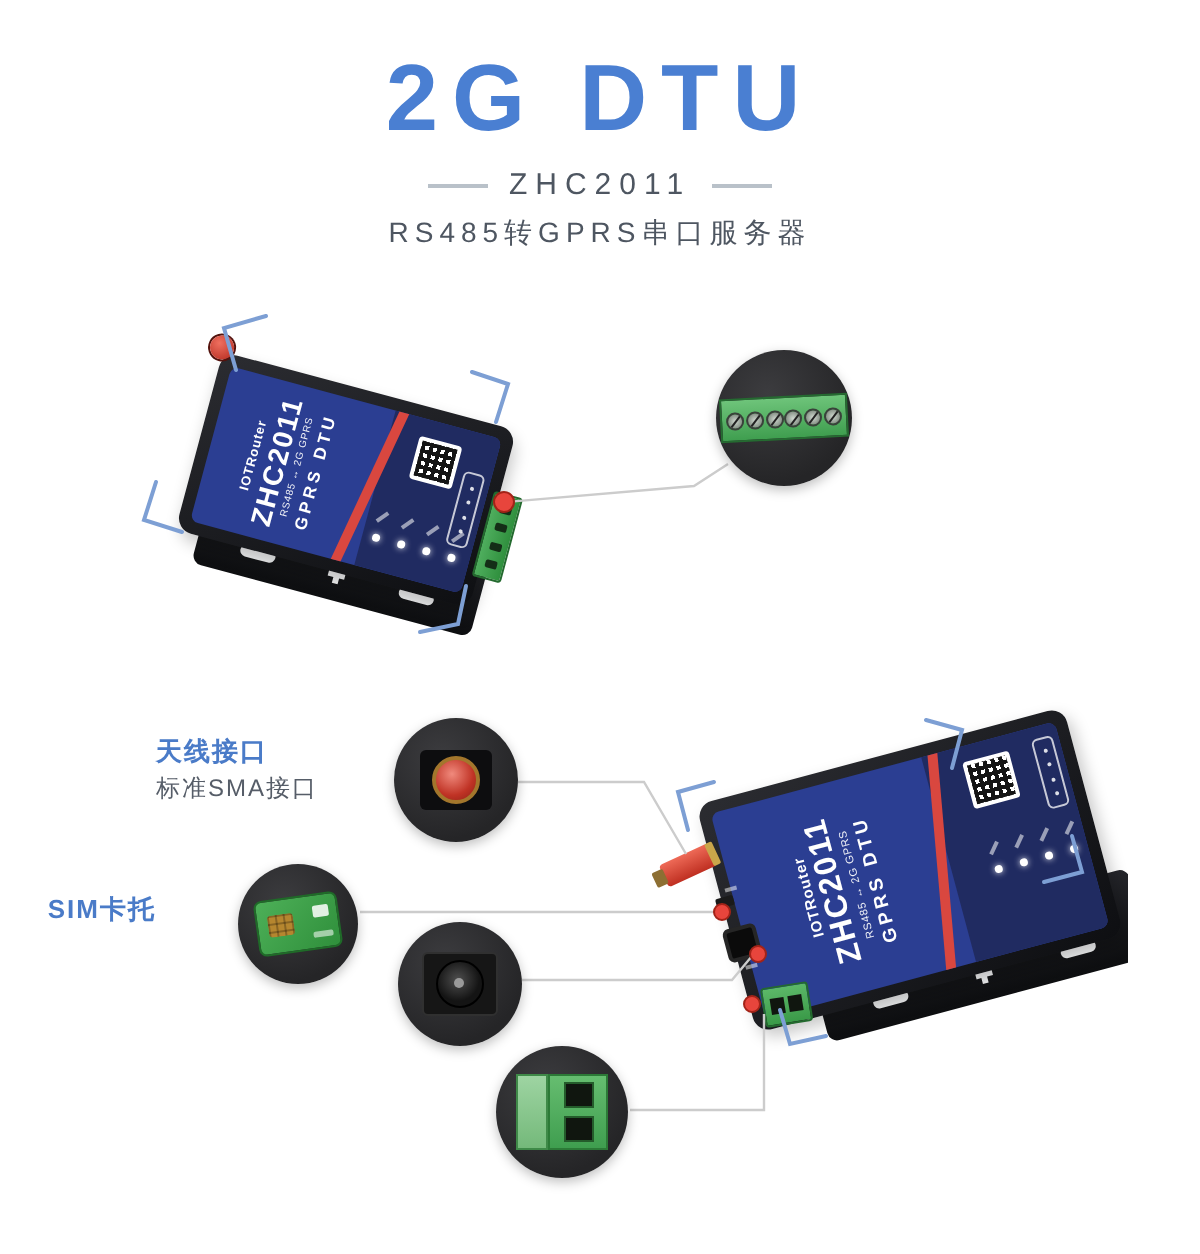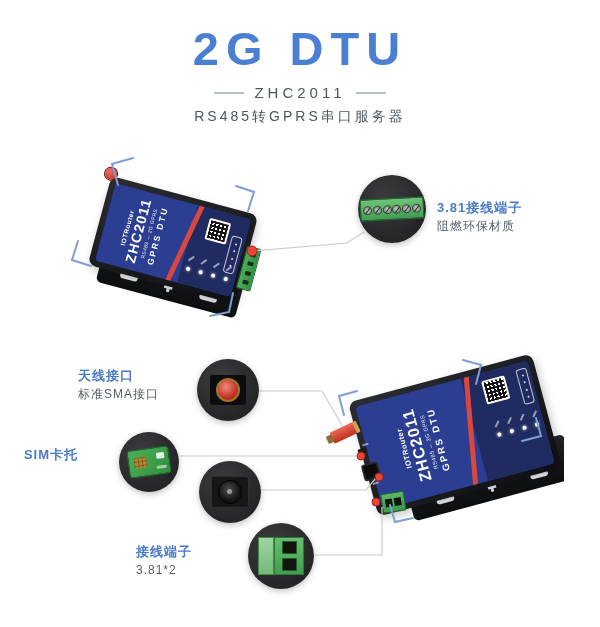--- a/index.html
+++ b/index.html
@@ -286,29 +286,21 @@
   <div class="zoom-circle" id="circle-terminal2">
     <div class="t2-view">
       <div class="t2-left"></div>
       <div class="t2-right">
         <span class="t2-hole"></span>
         <span class="t2-hole"></span>
       </div>
     </div>
   </div>
 
-  <div class="callout" id="co-terminal381">
-    <div class="c-title">3.81接线端子</div>
-    <div class="c-desc">阻燃环保材质</div>
-  </div>
   <div class="callout align-right" id="co-antenna">
     <div class="c-title">天线接口</div>
     <div class="c-desc">标准SMA接口</div>
   </div>
   <div class="callout align-right" id="co-sim">
     <div class="c-title">SIM卡托</div>
   </div>
-  <div class="callout align-right" id="co-terminal2">
-    <div class="c-title">接线端子</div>
-    <div class="c-desc">3.81*2</div>
-  </div>
 
 </div>
 
 </body></html>

